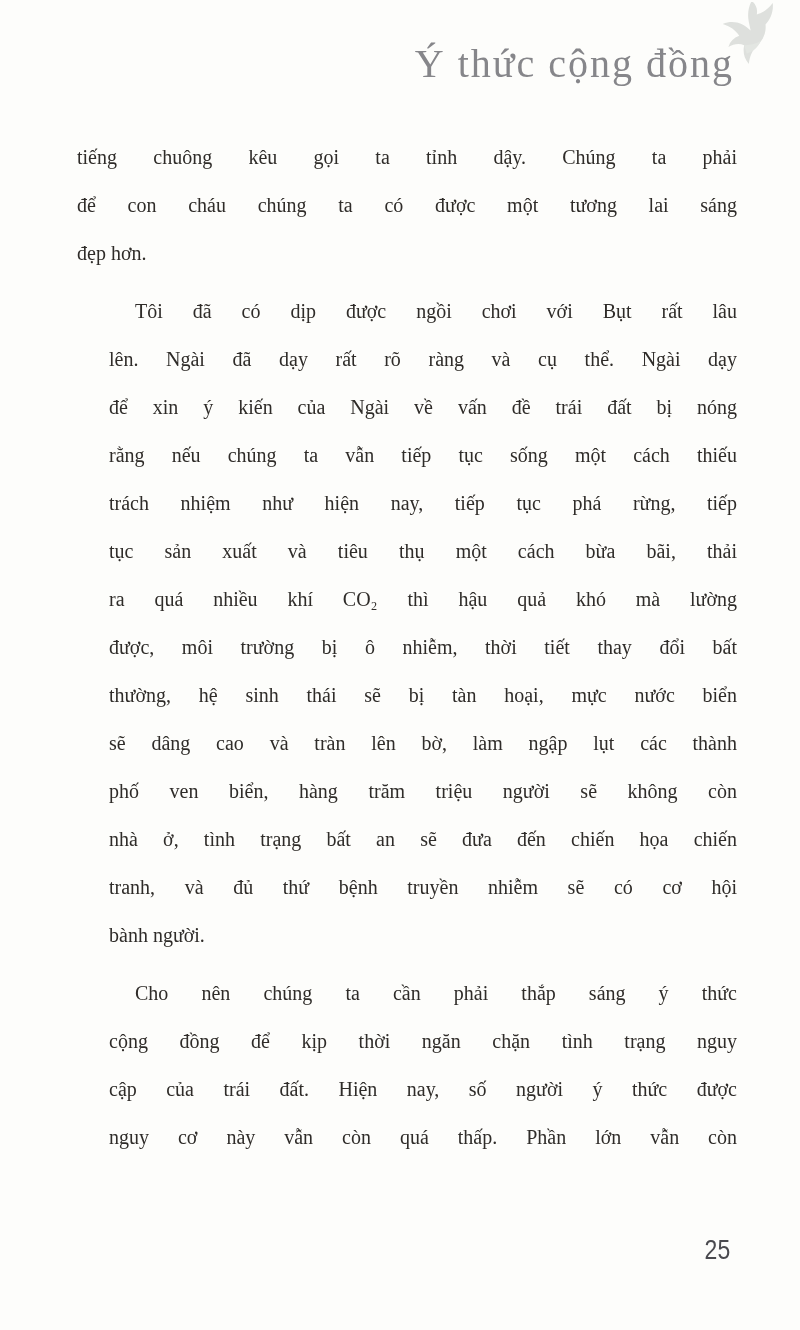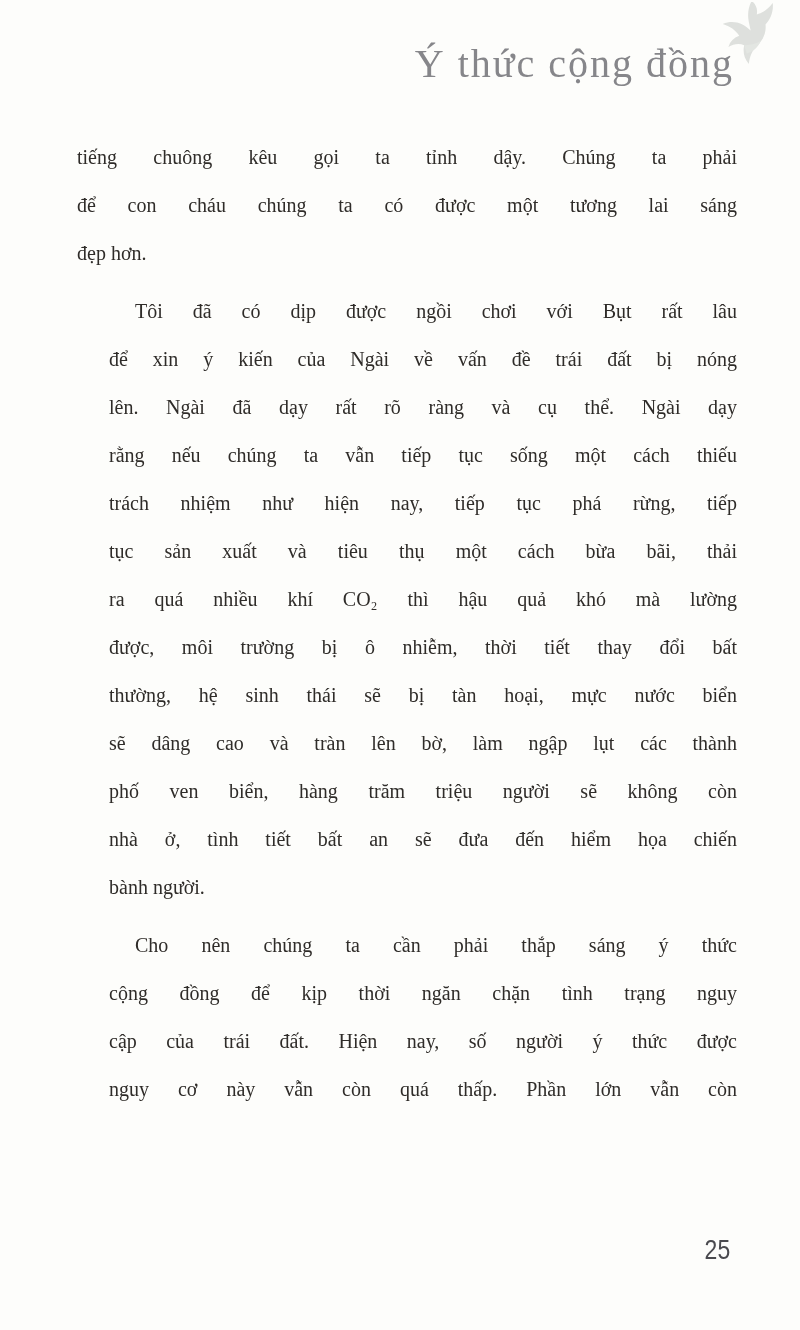--- a/index.html
+++ b/index.html
@@ -88,31 +88,32 @@
   <div class="running-title">Ý thức cộng đồng</div>
 
   <div class="body-text">
       <div class="para">
         <div class="line">tiếng chuông kêu gọi ta tỉnh dậy. Chúng ta phải</div>
         <div class="line">để con cháu chúng ta có được một tương lai sáng</div>
         <div class="line rag">đẹp hơn.</div>
       </div>
       <div class="para">
         <div class="line indent">Tôi đã có dịp được ngồi chơi với Bụt rất lâu</div>
+        <div class="line">lên. Ngài đã dạy rất rõ ràng và cụ thể. Ngài dạy</div>
         <div class="line">để xin ý kiến của Ngài về vấn đề trái đất bị nóng</div>
-        <div class="line">lên. Ngài đã dạy rất rõ ràng và cụ thể. Ngài dạy</div>
         <div class="line">rằng nếu chúng ta vẫn tiếp tục sống một cách thiếu</div>
         <div class="line">trách nhiệm như hiện nay, tiếp tục phá rừng, tiếp</div>
         <div class="line">tục sản xuất và tiêu thụ một cách bừa bãi, thải</div>
         <div class="line">ra quá nhiều khí CO₂ thì hậu quả khó mà lường</div>
         <div class="line">được, môi trường bị ô nhiễm, thời tiết thay đổi bất</div>
         <div class="line">thường, hệ sinh thái sẽ bị tàn hoại, mực nước biển</div>
         <div class="line">sẽ dâng cao và tràn lên bờ, làm ngập lụt các thành</div>
         <div class="line">phố ven biển, hàng trăm triệu người sẽ không còn</div>
-        <div class="line">nhà ở, tình tiết bất an sẽ đưa đến hiểm họa chiến</div>
+        <div class="line">nhà ở, tình trạng bất an sẽ đưa đến chiến họa chiến</div>
+        <div class="line">tranh, và đủ thứ bệnh truyền nhiễm sẽ có cơ hội</div>
         <div class="line rag">bành người.</div>
       </div>
       <div class="para">
         <div class="line indent">Cho nên chúng ta cần phải thắp sáng ý thức</div>
         <div class="line">cộng đồng để kịp thời ngăn chặn tình trạng nguy</div>
         <div class="line">cập của trái đất. Hiện nay, số người ý thức được</div>
         <div class="line">nguy cơ này vẫn còn quá thấp. Phần lớn vẫn còn</div>
       </div>
     </div>
 

